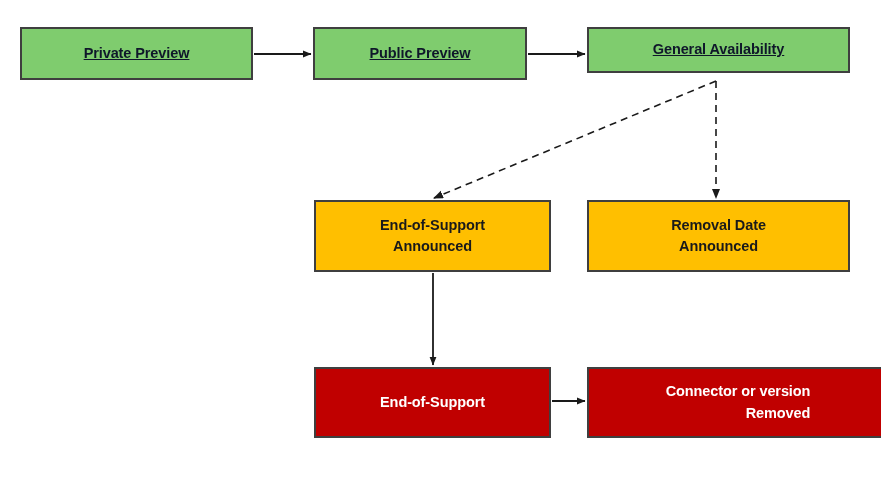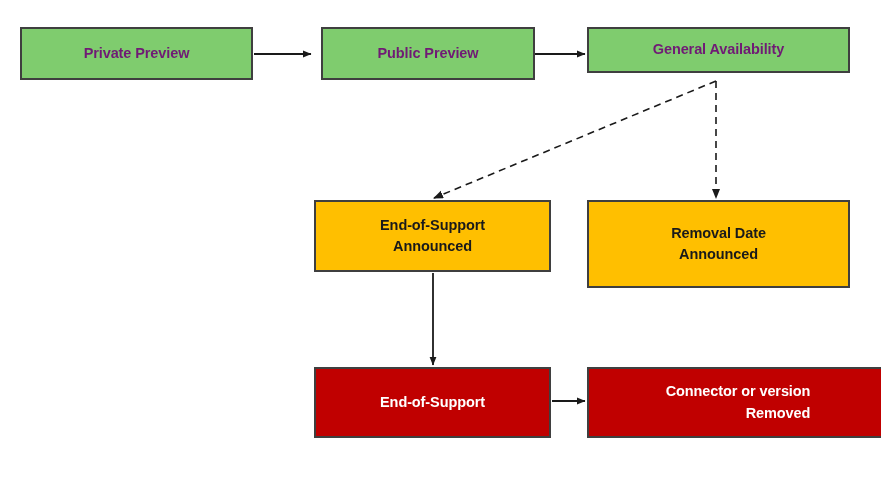--- a/index.html
+++ b/index.html
@@ -39,21 +39,22 @@
     letter-spacing: -0.1px;
     z-index: 2;
   }
   .node .node-label {
     display: block;
     white-space: pre-line;
     padding: 0 6px;
   }
   .node.green {
     background: #7FCC6E;
-    color: #701a75;
+    color: #0f172a;
+    text-decoration: underline;
   }
   .node.orange {
     background: #FFBF00;
     color: #1a1a1a;
   }
   .node.red {
     background: #C00000;
     color: #ffffff;
   }
 </style>
@@ -78,31 +79,31 @@
         <line x1="716" y1="81" x2="716" y2="198" stroke="#1a1a1a" stroke-width="1.6" stroke-dasharray="7,5" marker-end="url(#arrow-dashed)"></line>
         <line x1="433" y1="273" x2="433" y2="365" stroke="#1a1a1a" stroke-width="1.8" marker-end="url(#arrow-solid)"></line>
         <line x1="552" y1="401" x2="585" y2="401" stroke="#1a1a1a" stroke-width="1.8" marker-end="url(#arrow-solid)"></line>
       </g>
   </svg>
 
   <div id="nodes-layer">
       <div class="node green" style="left: 20px; top: 27px; width: 233px; height: 53px;">
         <span class="node-label">Private Preview</span>
       </div>
-      <div class="node green" style="left: 313px; top: 27px; width: 214px; height: 53px; margin-left: 8px;">
+      <div class="node green" style="left: 313px; top: 27px; width: 214px; height: 53px;">
         <span class="node-label">Public Preview</span>
       </div>
       <div class="node green" style="left: 587px; top: 27px; width: 263px; height: 46px;">
         <span class="node-label">General Availability</span>
       </div>
       <div class="node orange" style="left: 314px; top: 200px; width: 237px; height: 72px;">
         <span class="node-label">End-of-Support
 Announced</span>
       </div>
-      <div class="node orange" style="left: 587px; top: 200px; width: 263px; height: 88px;">
+      <div class="node orange" style="left: 587px; top: 200px; width: 263px; height: 72px;">
         <span class="node-label">Removal Date
 Announced</span>
       </div>
       <div class="node red" style="left: 314px; top: 367px; width: 237px; height: 71px;">
         <span class="node-label">End-of-Support</span>
       </div>
       <div class="node red" style="left: 587px; top: 367px; width: 302px; height: 71px; text-align: right;">
         <span class="node-label">Connector or version
 Removed</span>
       </div>

